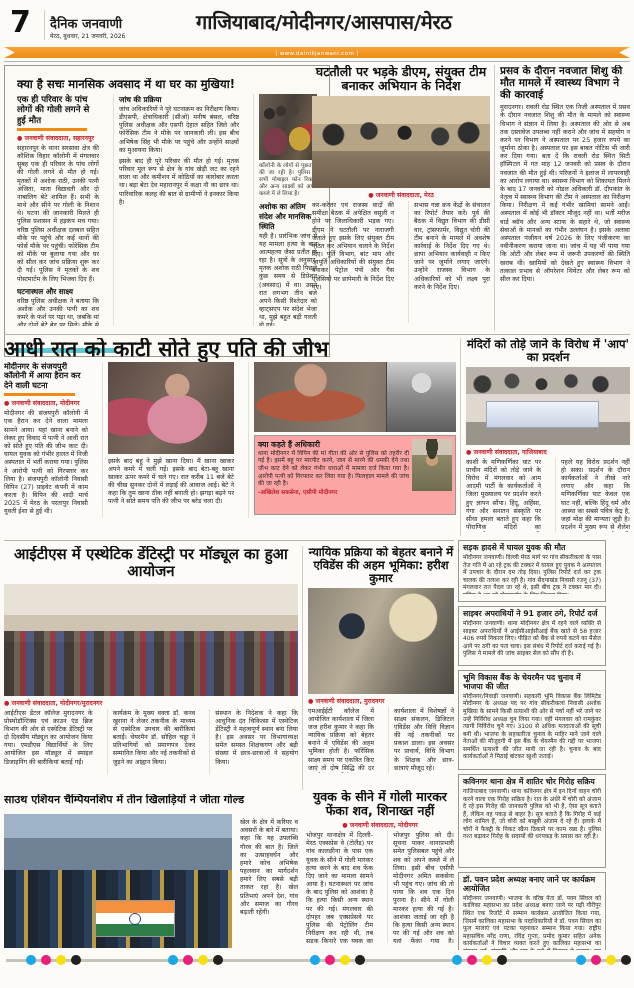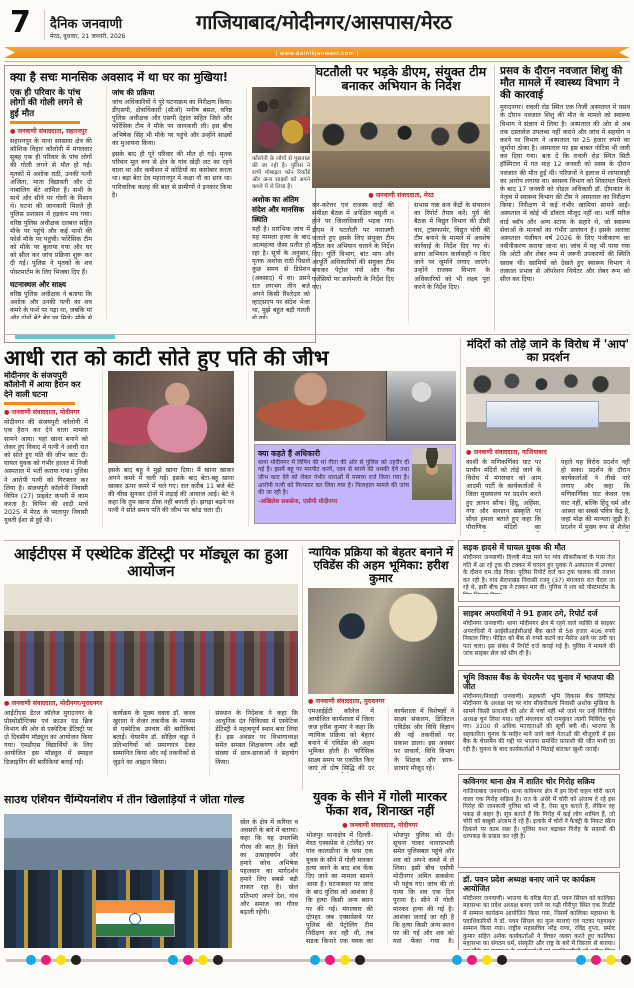--- a/index.html
+++ b/index.html
@@ -79,21 +79,21 @@
   .ph-team{background:linear-gradient(#9fb3c8 0 18%,#6f8296 18% 42%,#3c4a5c 42%);}
   .crowdrow{position:absolute;bottom:0;height:58%;width:100%;opacity:.9;
     background:repeating-linear-gradient(90deg,#3b3430 0 10px,#6b5f52 10px 16px,#8c2f3a 16px 22px,#44507a 22px 30px);}
   .crowdrow.navy{background:repeating-linear-gradient(90deg,#1d2a3a 0 12px,#27405c 12px 20px,#caa23a 20px 24px,#18222e 24px 34px);}
   .flag{position:absolute;left:40%;bottom:8%;width:34%;height:26%;border:1px solid #999;
     background:linear-gradient(#f5913e 0 33.3%,#fff 33.3% 66.6%,#2e7d46 66.6%);}
   .flag::after{content:"";position:absolute;left:50%;top:50%;width:10px;height:10px;
     border:1px solid #1b3a8a;border-radius:50%;transform:translate(-50%,-50%);}
   .teal{position:absolute;left:10px;bottom:3px;width:100px;height:5px;background:#5bc9d3;}
   
-  .qbox{border:1px solid #9b9891;padding:3px;background:#c4b5fd;overflow:hidden;}
+  .qbox{border:1px solid #9b9891;padding:3px;background:#fca5a5;overflow:hidden;}
   .qtitle{font-weight:bold;font-size:7.6px;margin-bottom:1px;}
   .qsign{color:#c2212d;font-weight:bold;font-size:5.9px;}
   
   .brief{border:1px solid #9b9891;padding:3px 4px;margin-bottom:4px;background:#fbfaf5;overflow:hidden;}
   .brief .btitle{font-weight:bold;font-size:7.8px;line-height:1.15;margin-bottom:1px;}
   .brief .btext{font-size:5.9px;line-height:1.28;text-align:justify;color:#2a2a2a;overflow:hidden;}
   
   .strip{position:absolute;left:0;right:0;top:953px;height:14px;}
   .strip .line{position:absolute;left:6px;right:6px;top:6px;height:3px;background:#c6c3bb;}
   .dots{position:absolute;top:2px;display:flex;gap:5px;}
@@ -112,21 +112,21 @@
   <div class="abs" style="left:50px;top:14px;width:140px;">
     <div class="mast-paper">दैनिक जनवाणी</div>
     <div class="mast-date">मेरठ, बुधवार, 21 जनवरी, 2026</div>
   </div>
   <div class="abs section-title" style="left:196px;top:8px;">गाजियाबाद/मोदीनगर/आसपास/मेरठ</div>
   <div class="abs ribbon" style="left:4px;top:47px;width:626px;">
     <span>| www.dainikjanwani.com |</span>
   </div>
   <div class="abs hline" style="left:4px;top:61px;width:626px;"></div>
 
-  <div class="abs box" style="left:4px;top:65px;width:300px;height:266px;padding:5px;">
+  <div class="abs box" style="left:4px;top:65px;width:300px;height:266px;padding:12px;">
     <div class="hl nowrap" style="font-size:11.5px;margin-bottom:3px;">क्या है सचः मानसिक अवसाद में था घर का मुखिया!</div>
     <div class="grid" style="grid-template-columns:82px 126px 1fr;height:232px;">
       <div>
         <div class="deck">एक ही परिवार के पांच लोगों की गोली लगने से हुई मौत</div>
         <div class="orule"></div>
         <div class="byline">● जनवाणी संवाददाता, सहारनपुर</div>
         <div class="bodytxt">सहारनपुर के थाना सरसावा क्षेत्र की कौशिक विहार कॉलोनी में मंगलवार सुबह एक ही परिवार के पांच लोगों की गोली लगने से मौत हो गई। मृतकों में अशोक राठी, उनकी पत्नी अंजिता, माता विद्यावती और दो नाबालिग बेटे शामिल हैं। सभी के माथे और सीने पर गोली के निशान थे। घटना की जानकारी मिलते ही पुलिस प्रशासन में हड़कंप मच गया। वरिष्ठ पुलिस अधीक्षक दलबल सहित मौके पर पहुंचे और कई थानों की फोर्स मौके पर पहुंची। फोरेंसिक टीम को मौके पर बुलाया गया और घर को सील कर जांच प्रक्रिया शुरू कर दी गई। पुलिस ने मृतकों के शव पोस्टमार्टम के लिए भिजवा दिए हैं।</div>
         <div class="subhead">घटनास्थल और साक्ष्य</div>
         <div class="bodytxt">वरिष्ठ पुलिस अधीक्षक ने बताया कि अशोक और उनकी पत्नी का शव कमरे के फर्श पर पड़ा था, जबकि मां और दोनों बेटे बेड पर मिले। मौके से तीन देसी पिस्टल बरामद किए गए। मृतकों के मोबाइल फोन कब्जे में लेकर जांच के लिए भेजे गए। फोरेंसिक टीम ने साक्ष्य एकत्रित किए।</div>
       </div>
@@ -158,21 +158,21 @@
   <div class="abs vline" style="left:494px;top:65px;height:266px;"></div>
 
   <div class="abs" style="left:500px;top:65px;width:130px;height:266px;overflow:hidden;">
     <div class="hl" style="font-size:10.5px;">प्रसव के दौरान नवजात शिशु की मौत मामले में स्वास्थ्य विभाग ने की कारवाई</div>
     <div class="bodytxt" style="margin-top:3px;height:218px;">मुरादनगर। रावली रोड स्थित एक निजी अस्पताल में प्रसव के दौरान नवजात शिशु की मौत के मामले को स्वास्थ्य विभाग ने संज्ञान में लिया है। अस्पताल की ओर से अब तक दस्तावेज उपलब्ध नहीं कराने और जांच में सहयोग न करने पर विभाग ने अस्पताल पर 25 हजार रुपये का जुर्माना ठोका है। अस्पताल पर इस बाबत नोटिस भी जारी कर दिया गया। बता दें कि रावली रोड स्थित सिटी हॉस्पिटल में गत माह 12 जनवरी को प्रसव के दौरान नवजात की मौत हुई थी। परिजनों ने इलाज में लापरवाही का आरोप लगाया था। स्वास्थ्य विभाग को शिकायत मिलने के बाद 17 जनवरी को नोडल अधिकारी डॉ. दीपकांत के नेतृत्व में स्वास्थ्य विभाग की टीम ने अस्पताल का निरीक्षण किया। निरीक्षण में कई गंभीर खामियां सामने आईं। अस्पताल में कोई भी डॉक्टर मौजूद नहीं था। भर्ती मरीज वार्ड ब्वॉय और अन्य स्टाफ के सहारे थे, जो स्वास्थ्य सेवाओं के मानकों का गंभीर उल्लंघन है। इसके अलावा अस्पताल पंजीयन वर्ष 2026 के लिए पंजीकरण का नवीनीकरण कराया जाना था। जांच में यह भी पाया गया कि ओटी और लेबर रूम में जरूरी उपकरणों की स्थिति खराब थी। खामियों को देखते हुए स्वास्थ्य विभाग ने तत्काल प्रभाव से ऑपरेशन थियेटर और लेबर रूम को सील कर दिया।</div>
   </div>
 
   <div class="abs hline" style="left:4px;top:334px;width:626px;"></div>
 
   <div class="abs" style="left:4px;top:338px;width:452px;height:198px;overflow:hidden;">
-    <div class="hl nowrap" style="font-size:21px;margin-top:9px;">आधी रात को काटी सोते हुए पति की जीभ</div>
+    <div class="hl nowrap" style="font-size:21px;">आधी रात को काटी सोते हुए पति की जीभ</div>
     <div class="grid" style="grid-template-columns:84px 132px 1fr;height:156px;">
       <div>
         <div class="deck" style="font-size:8px;">मोदीनगर के संजयपुरी कॉलोनी में आया हैरान कर देने वाली घटना</div>
         <div class="orule"></div>
         <div class="byline">● जनवाणी संवाददाता, मोदीनगर</div>
         <div class="bodytxt">मोदीनगर की संजयपुरी कॉलोनी में एक हैरान कर देने वाला मामला सामने आया। यहां खाना बनाने को लेकर हुए विवाद में पत्नी ने आधी रात को सोते हुए पति की जीभ काट दी। घायल युवक को गंभीर हालत में निजी अस्पताल में भर्ती कराया गया। पुलिस ने आरोपी पत्नी को गिरफ्तार कर लिया है। संजयपुरी कॉलोनी निवासी विपिन (27) प्राइवेट कंपनी में काम करता है। विपिन की शादी मार्च 2025 में मेरठ के परतापुर निवासी युवती ईशा से हुई थी।</div>
       </div>
       <div>
         <div class="ph ph-woman-pink" style="width:100%;height:92px;"></div>
         <div class="bodytxt" style="margin-top:3px;">इसके बाद बहू ने मुझे खाना दिया। मैं खाना खाकर अपने कमरे में चली गई। इसके बाद बेटा-बहू खाना खाकर ऊपर कमरे में चले गए। रात करीब 11 बजे बेटे की चीख सुनकर दोनों में लड़ाई की आवाज आई। बेटे ने कहा कि तुम खाना ठीक नहीं बनाती हो। झगड़ा बढ़ने पर पत्नी ने सोते समय पति की जीभ पर ब्लेड चला दी।</div>
@@ -225,21 +225,21 @@
   <div class="abs" style="left:308px;top:546px;width:146px;height:244px;overflow:hidden;">
     <div class="hl" style="font-size:11.5px;text-align:center;">न्यायिक प्रक्रिया को बेहतर बनाने में एविडेंस की अहम भूमिका: हरीश कुमार</div>
     <div class="ph ph-ceremony" style="width:100%;height:106px;margin-top:3px;"></div>
     <div class="byline">● जनवाणी संवाददाता, मुरादनगर</div>
     <div class="grid" style="grid-template-columns:1fr 1fr;height:66px;">
       <div class="bodytxt">एमआईईटी कॉलेज में आयोजित कार्यशाला में जिला जज हरीश कुमार ने कहा कि न्यायिक प्रक्रिया को बेहतर बनाने में एविडेंस की अहम भूमिका होती है। फॉरेंसिक साक्ष्य समय पर एकत्रित किए जाएं तो दोष सिद्धि की दर बढ़ाई जा सकती है।</div>
       <div class="bodytxt">कार्यशाला में विशेषज्ञों ने साक्ष्य संकलन, डिजिटल एविडेंस और विधि विज्ञान की नई तकनीकों पर प्रकाश डाला। इस अवसर पर प्राचार्य, विधि विभाग के शिक्षक और छात्र-छात्राएं मौजूद रहे।</div>
     </div>
   </div>
 
-  <div class="abs" style="left:458px;top:540px;width:162px;height:410px;overflow:hidden;">
+  <div class="abs" style="left:458px;top:540px;width:148px;height:410px;overflow:hidden;">
     <div class="brief" style="height:54px;">
       <div class="btitle">सड़क हादसे में घायल युवक की मौत</div>
       <div class="btext" style="height:40px;">मोदीनगर जनवाणी। दिल्ली मेरठ मार्ग पर गांव सीकरीकलां के पास तेज गति में आ रहे ट्रक की टक्कर में घायल हुए युवक ने अस्पताल में उपचार के दौरान दम तोड़ दिया। पुलिस रिपोर्ट दर्ज कर ट्रक चालक की तलाश कर रही है। गांव सैदपाखंड निवासी रजनू (37) मंगलवार रात पैदल जा रहे थे, इसी बीच ट्रक ने टक्कर मार दी। पुलिस ने शव को पोस्टमार्टम के लिए भिजवा दिया।</div>
     </div>
     <div class="brief" style="height:52px;">
       <div class="btitle">साइबर अपराधियों ने 91 हजार ठगे, रिपोर्ट दर्ज</div>
       <div class="btext" style="height:38px;">मोदीनगर जनवाणी। थाना मोदीनगर क्षेत्र में रहने वाले व्यक्ति से साइबर अपराधियों ने आईसीआईसीआई बैंक खाते से 58 हजार 406 रुपये निकाल लिए। पीड़ित को बैंक से रुपये कटने का मैसेज आने पर ठगी का पता चला। इस संबंध में रिपोर्ट दर्ज कराई गई है। पुलिस ने मामले की जांच साइबर सेल को सौंप दी है।</div>
     </div>
     <div class="brief" style="height:92px;">
       <div class="btitle">भूमि विकास बैंक के चेयरमैन पद चुनाव में भाजपा की जीत</div>

